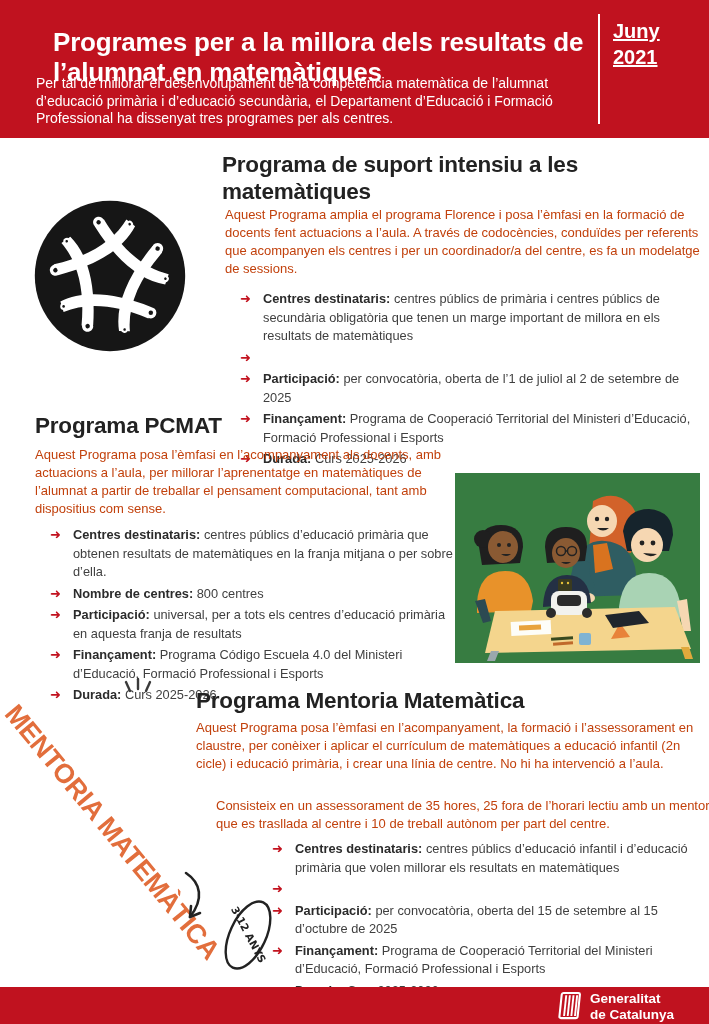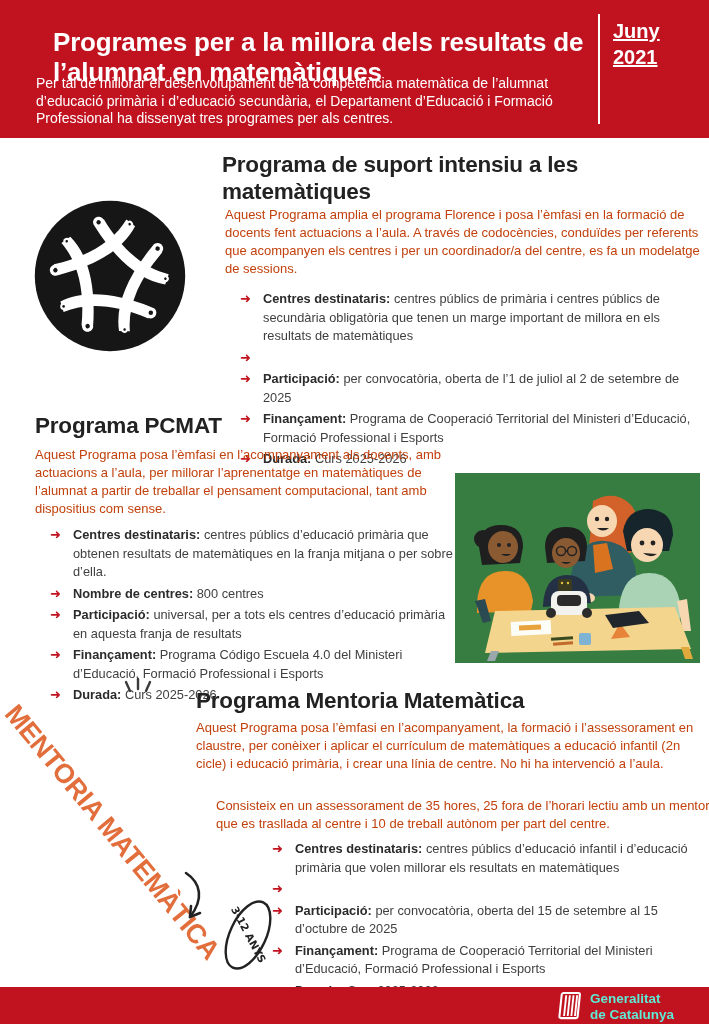--- a/index.html
+++ b/index.html
@@ -43,21 +43,21 @@
   .p3-bullets{left:272px;top:840px;width:434px;}
   .mentoria-rot{
     position:absolute;left:22px;top:699px;transform:rotate(50.5deg);transform-origin:left top;
     font-size:27px;font-weight:800;letter-spacing:-0.5px;color:#e26e3c;white-space:nowrap;
   }
   .annot-svg{position:absolute;left:0;top:655px;width:320px;height:345px;}
   
   .ftr{position:absolute;left:0;top:987px;width:709px;height:37px;background:#c0121f;}
   .ftr-logo{position:absolute;left:556px;top:4px;width:26px;height:30px;}
   .ftr-text{position:absolute;left:590px;top:4px;font-size:13.5px;line-height:1.15;
-    font-weight:700;color:#5eead4;}
+    font-weight:700;color:#ffffff;}
 </style>
 </head>
 <body>
 
 <div id="page">
 
   <header class="hdr">
     <h1>Programes per a la millora dels resultats de l’alumnat en matemàtiques</h1>
     <p class="sub">Per tal de millorar el desenvolupament de la competència matemàtica de l’alumnat d’educació primària i d’educació secundària, el Departament d’Educació i Formació Professional ha dissenyat tres programes per als centres.</p>
     <div class="vline"></div>

